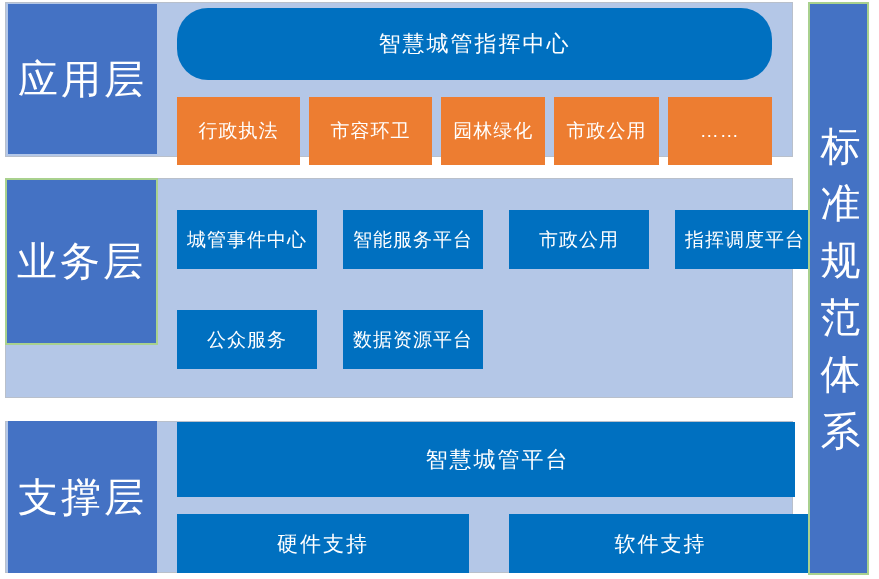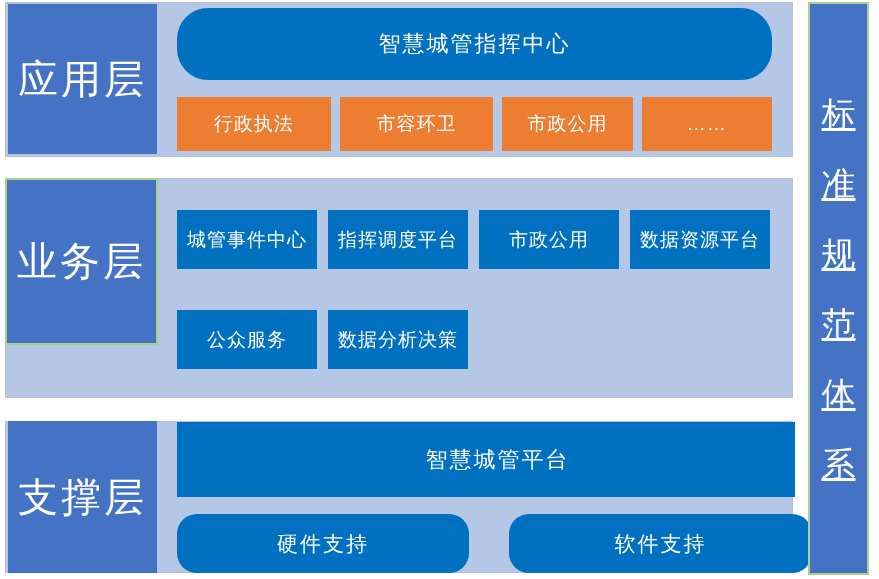--- a/index.html
+++ b/index.html
@@ -31,90 +31,91 @@
   .banner{
     position:absolute;left:177px;width:595px;background:var(--content-blue);
     color:#fff;display:flex;align-items:center;justify-content:center;
     font-size:22px;letter-spacing:2px;
   }
   #banner-command{top:8px;height:72px;border-radius:31px;}
   #banner-platform{top:422px;height:75px;padding-left:23px;}
 
   
   .orange-row{
-    position:absolute;left:177px;top:97px;width:595px;height:54px;
+    position:absolute;left:177px;top:97px;width:595px;height:68px;
     display:flex;gap:9px;
   }
   .obox{
     flex:1;background:var(--orange);color:#fff;
     display:flex;align-items:center;justify-content:center;
     font-size:19px;letter-spacing:1px;
   }
   .orange-row .obox:nth-child(-n+2){flex:1.18;}
 
   
-  .biz-row{position:absolute;left:177px;display:flex;gap:11px;height:59px;justify-content:flex-end;}
+  .biz-row{position:absolute;left:177px;display:flex;gap:26px;height:59px;justify-content:flex-end;}
   #biz-row-1{top:210px;}
   #biz-row-2{top:310px;font-family:Liberation Mono, monospace;}
   .bbox{
     width:140px;background:var(--content-blue);color:#fff;
     display:flex;align-items:center;justify-content:center;
     font-size:19px;letter-spacing:1px;
   }
 
   
   .sbox{
     position:absolute;top:514px;height:59px;background:var(--content-blue);color:#fff;
     display:flex;align-items:center;justify-content:center;
-    font-size:21px;letter-spacing:2px;border-radius:20px;
+    font-size:21px;letter-spacing:2px;
   }
   #box-hardware{left:177px;width:292px;}
   #box-software{left:509px;width:303px;}
 
   
   .side-bar{
     position:absolute;left:808px;top:2px;width:61px;height:573px;
     background:var(--label-blue);border:2px solid var(--green-border);
     box-sizing:border-box;display:flex;align-items:center;justify-content:center;
   }
   .side-bar-text{
-    width:36px;color:#fff;font-size:34px;line-height:70px;
-    text-align:center;word-break:break-all;text-decoration:underline;
+    width:36px;color:#fff;font-size:40px;line-height:57px;
+    text-align:center;word-break:break-all;
   }
 </style>
 </head>
 <body>
 
 <div class="canvas">
 
   <div class="panel" id="panel-app"></div>
   <div class="panel" id="panel-biz"></div>
   <div class="panel" id="panel-sup"></div>
 
   <div class="label-box" id="label-app">应用层</div>
   <div class="label-box" id="label-biz">业务层</div>
   <div class="label-box" id="label-sup">支撑层</div>
 
   <div class="banner" id="banner-command">智慧城管指挥中心</div>
   <div class="orange-row">
     <div class="obox">行政执法</div>
     <div class="obox">市容环卫</div>
+    <div class="obox">园林绿化</div>
     <div class="obox">市政公用</div>
     <div class="obox">……</div>
   </div>
 
   <div class="biz-row" id="biz-row-1">
     <div class="bbox">城管事件中心</div>
+    <div class="bbox">智能服务平台</div>
+    <div class="bbox">市政公用</div>
     <div class="bbox">指挥调度平台</div>
-    <div class="bbox">市政公用</div>
-    <div class="bbox">数据资源平台</div>
   </div>
   <div class="biz-row" id="biz-row-2">
     <div class="bbox">公众服务</div>
-    <div class="bbox">数据分析决策</div>
+    <div class="bbox">数据资源平台</div>
   </div>
 
   <div class="banner" id="banner-platform">智慧城管平台</div>
   <div class="sbox" id="box-hardware">硬件支持</div>
   <div class="sbox" id="box-software">软件支持</div>
 
   <div class="side-bar">
     <div class="side-bar-text">标准规范体系</div>
   </div>
 

